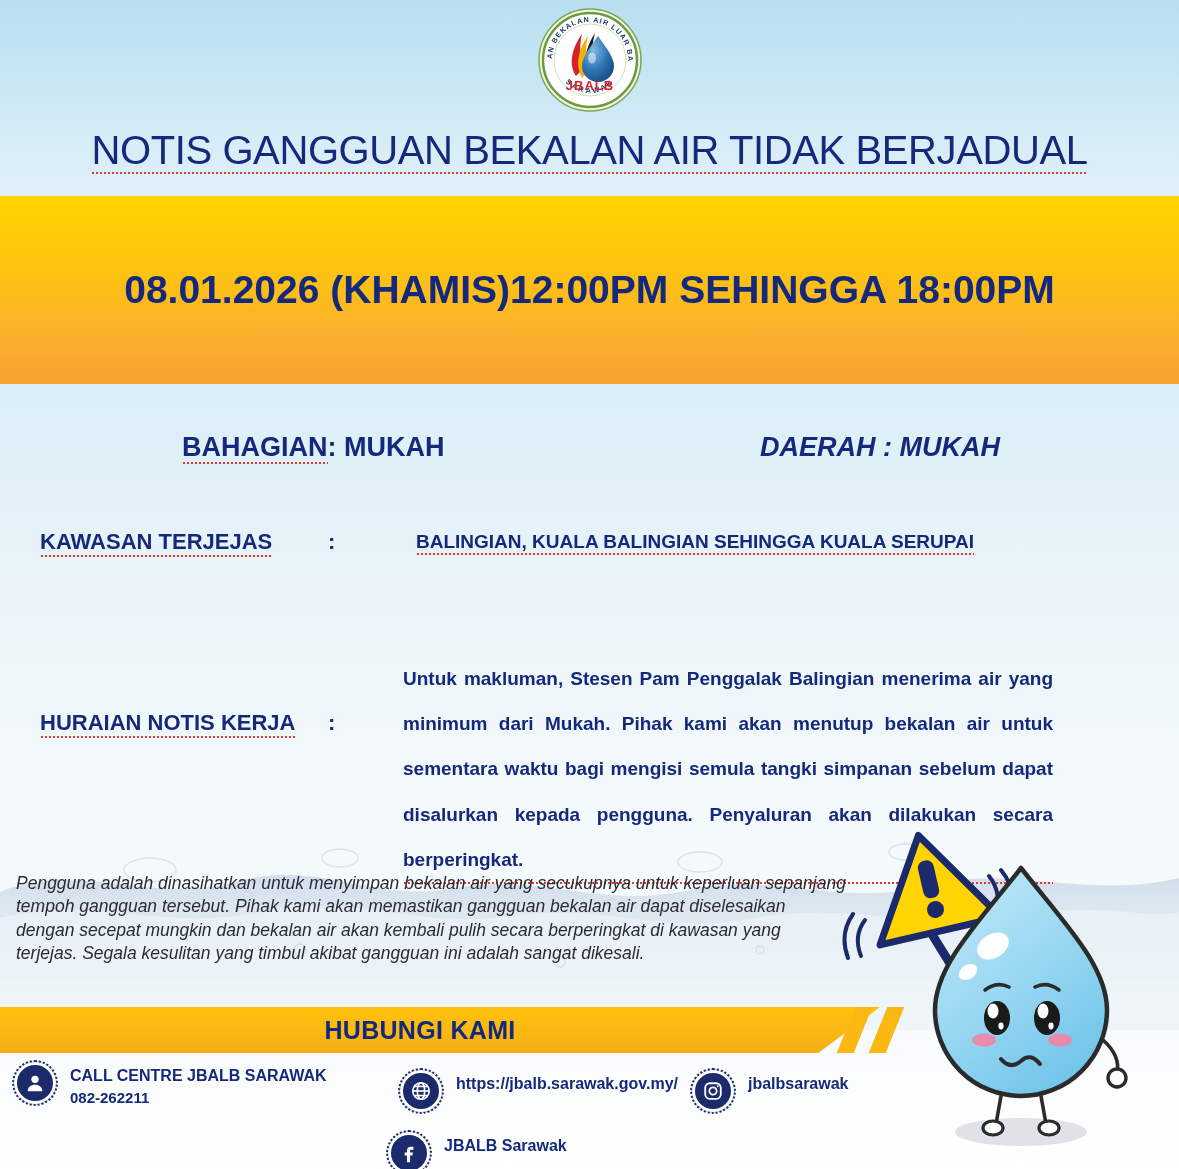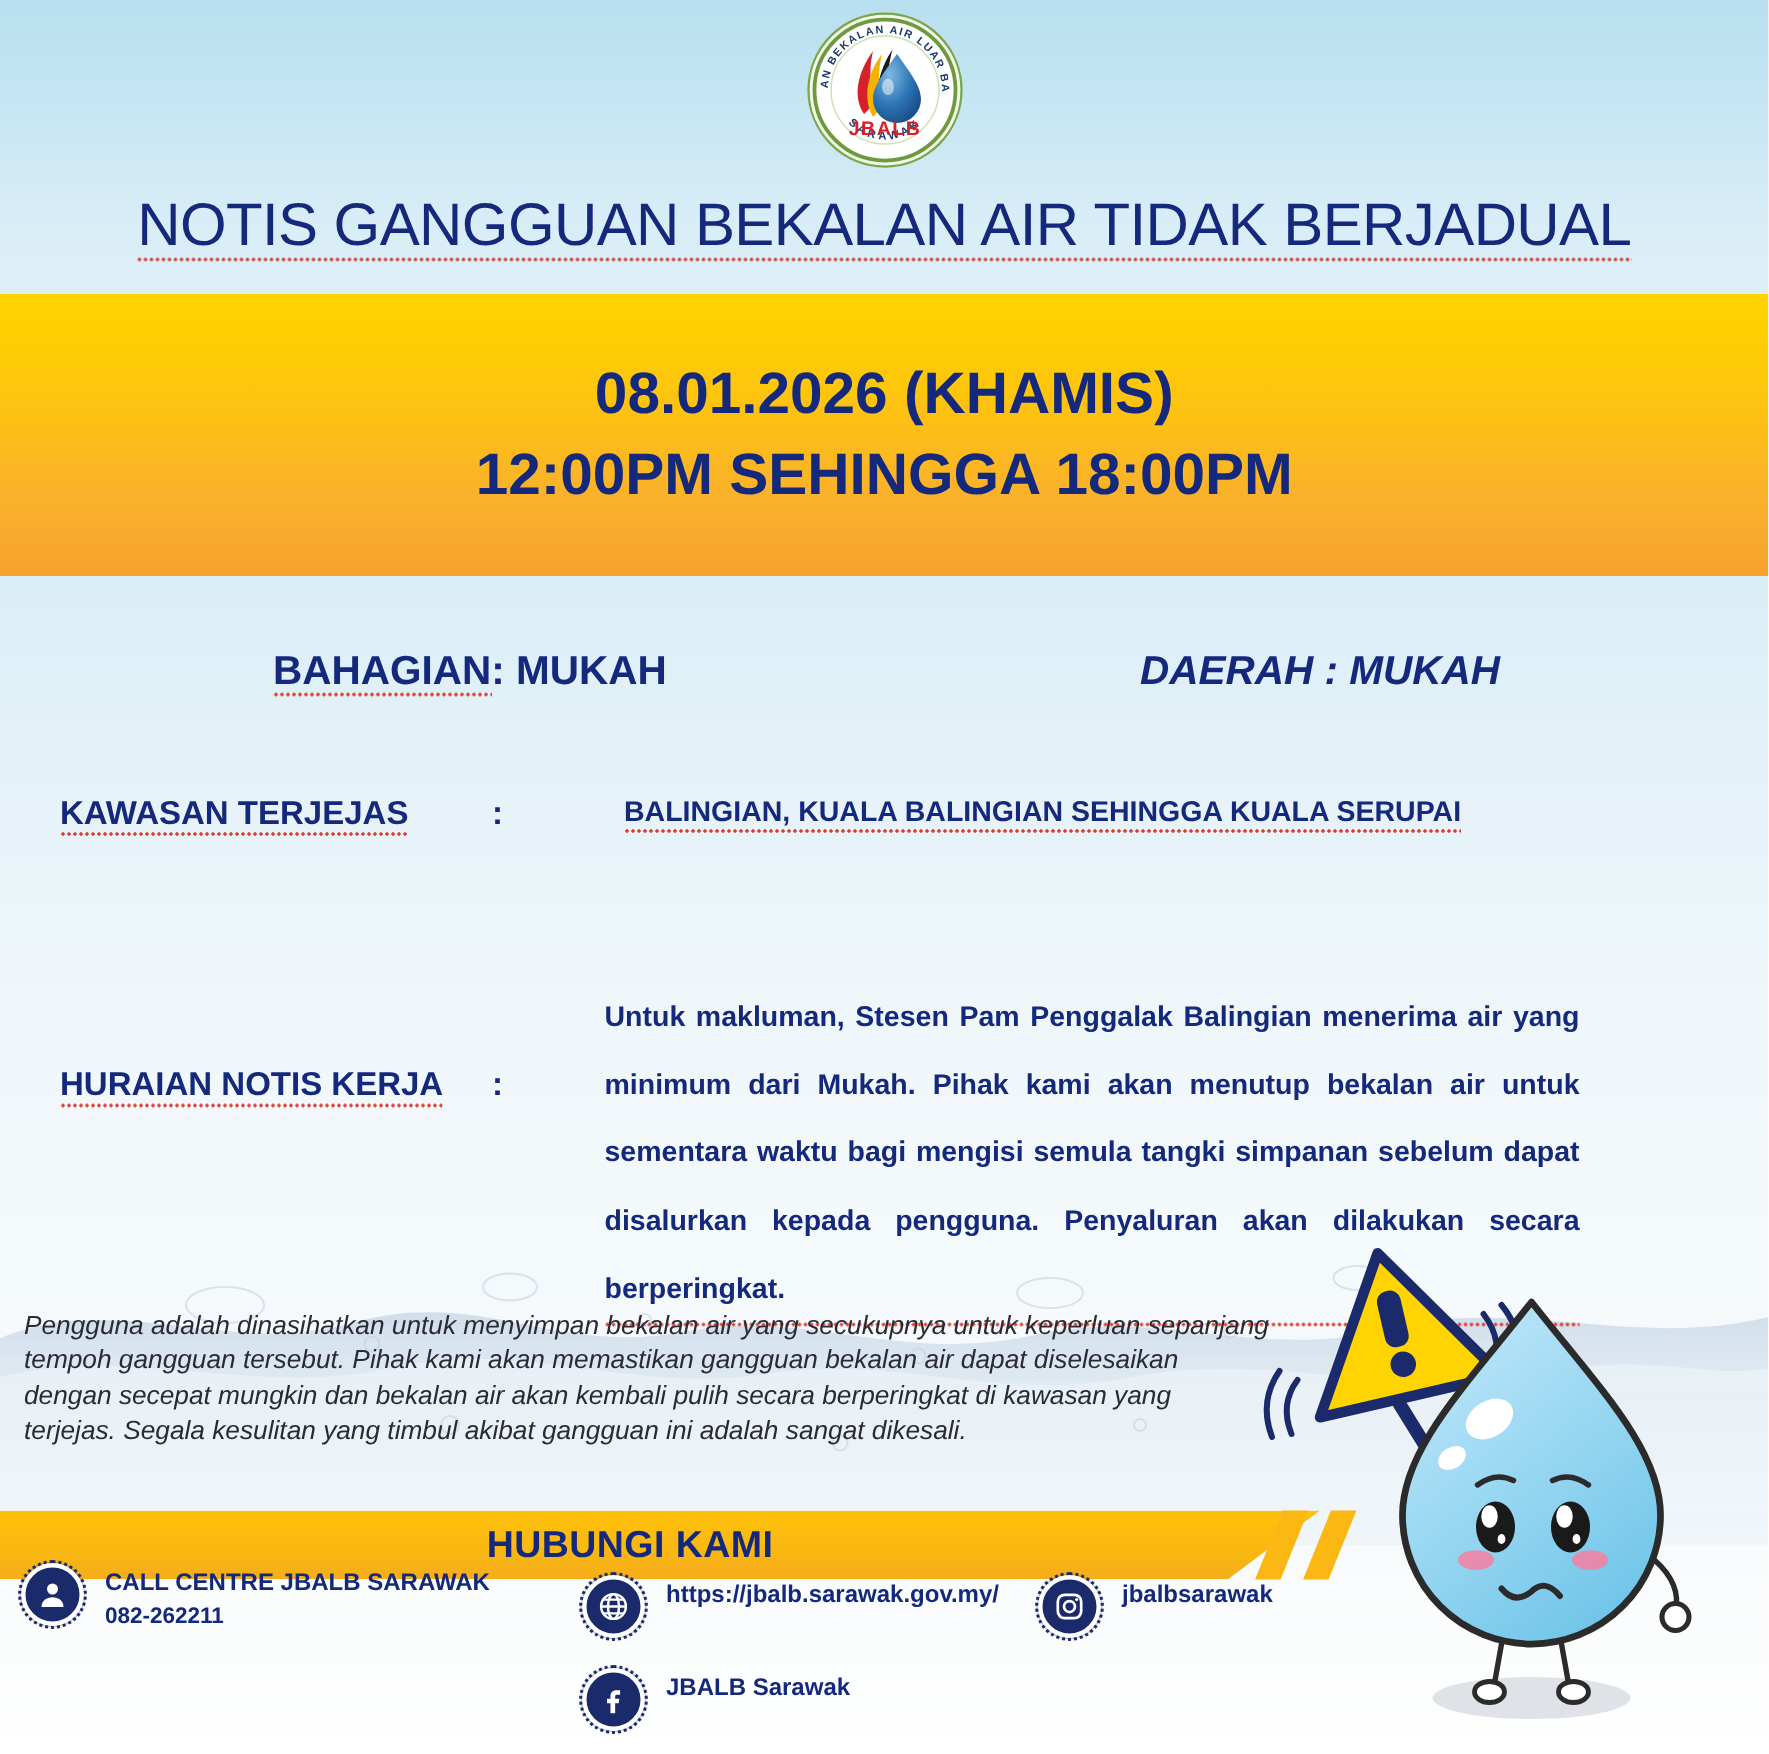--- a/index.html
+++ b/index.html
@@ -73,21 +73,20 @@
 
   
   .date-banner {
     position: absolute;
     top: 196px; left: 0;
     width: 1179px;
     height: 188px;
     background: linear-gradient(180deg,
       #ffd400 0%, #ffcc06 20%, #fdc014 45%, #fab12c 72%, #f5a22e 100%);
     display: flex;
-    flex-direction: column;
     align-items: center;
     justify-content: center;
     z-index: 5;
   }
   .date-line {
     font-size: 39px;
     font-weight: bold;
     color: #15297c;
     line-height: 1.38;
     letter-spacing: 0px;
@@ -207,23 +206,23 @@
     height: 46px;
     background: #fbb813;
     transform: skewX(-22deg);
   }
   .slash-1 { left: 846px; }
   .slash-2 { left: 878px; }
 
   
   .contacts { position: absolute; top: 1032px; left: 0; width: 1179px; height: 137px; z-index: 5; }
 
-  .contact-item { position: absolute; display: flex; align-items: flex-start; }
+  .contact-item { position: absolute; display: flex; align-items: flex-start; margin-top: 20px; }
   .c-call { left: 14px;  top: 10px; }
-  .c-web  { left: 388px; top: 18px; }
+  .c-web  { left: 400px; top: 18px; }
   .c-fb   { left: 388px; top: 80px; }
   .c-ig   { left: 692px; top: 18px; }
 
   .icon-circle {
     width: 42px; height: 42px;
     border-radius: 50%;
     background: #1b2a6b;
     border: 3px solid #ffffff;
     outline: 2px dotted #1b2a6b;
     outline-offset: 0px;

